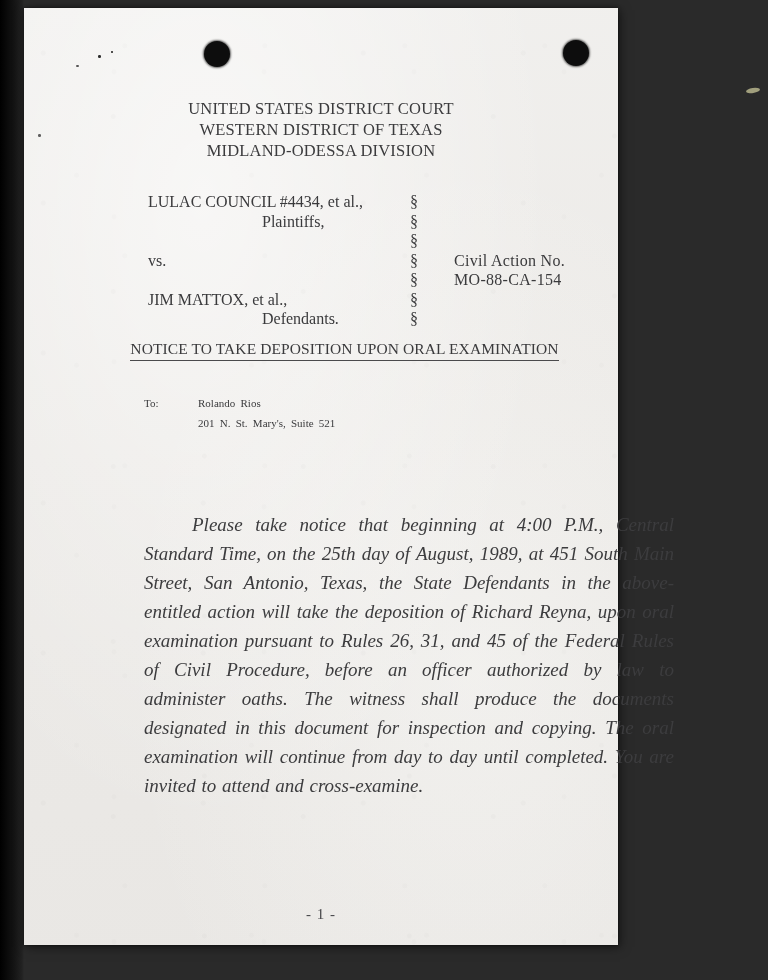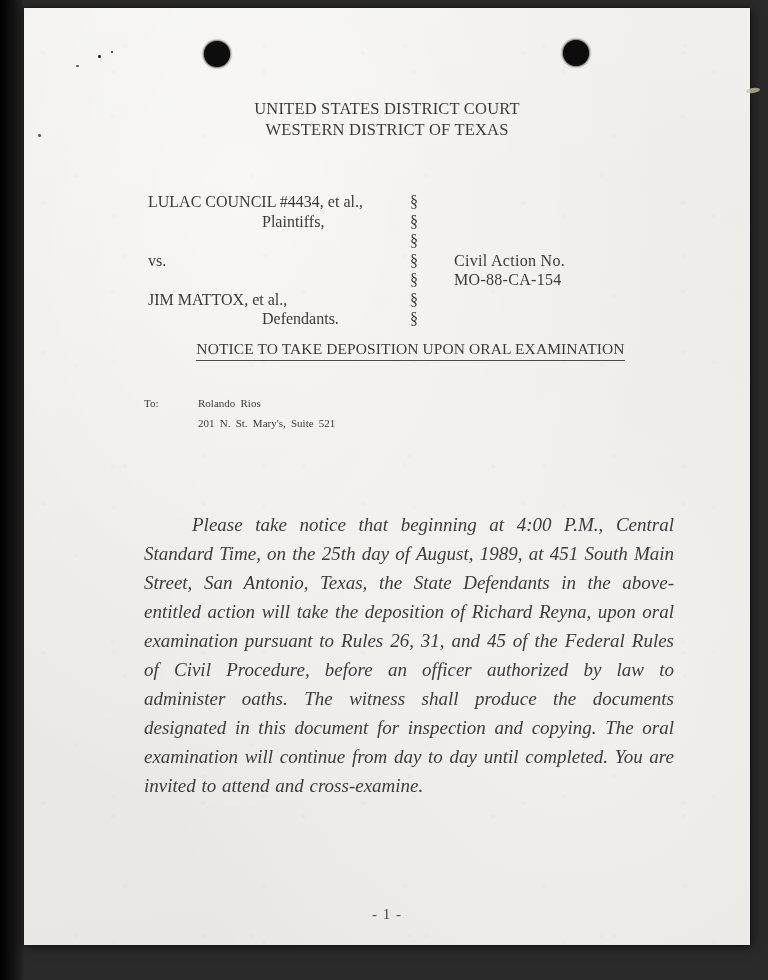--- a/index.html
+++ b/index.html
@@ -28,21 +28,21 @@
     width: 768px; height: 980px;
     background:
       linear-gradient(90deg, #000000 0px, #141414 14px, #222 22px, #2a2a2a 24px, #2a2a2a 100%),
       #151515;
   }
 
   #page {
     position: absolute;
     left: 24px;
     top: 8px;
-    width: 726px;
+    width: 594px;
     height: 937px;
     background:
       radial-gradient(ellipse at 30% 20%, rgba(255,255,255,0.55), rgba(255,255,255,0) 60%),
       radial-gradient(ellipse at 75% 70%, rgba(250,250,248,0.45), rgba(255,255,255,0) 55%),
       linear-gradient(175deg, #f1f0ee 0%, #eceae7 45%, #e9e7e4 100%);
     box-shadow: 0 0 3px rgba(0,0,0,0.55), 2px 2px 10px rgba(0,0,0,0.5);
   }
 
   
   #grain {
@@ -201,20 +201,21 @@
     <div class="speck" id="speck-b"></div>
     <div class="speck" id="speck-c"></div>
     <div class="speck" id="speck-d"></div>
     <div id="ink-smudge"></div>
 
     <div class="content">
 
       <div class="court-header">
         <div>UNITED STATES DISTRICT COURT</div>
         <div>WESTERN DISTRICT OF TEXAS</div>
+        <div>MIDLAND-ODESSA DIVISION</div>
       </div>
 
       <div class="caption">
         <div class="cap-row">
           <span class="cap-party">LULAC COUNCIL #4434, et al.,</span>
           <span class="cap-sect">§</span>
         </div>
         <div class="cap-row">
           <span class="cap-party indent">Plaintiffs,</span>
           <span class="cap-sect">§</span>

